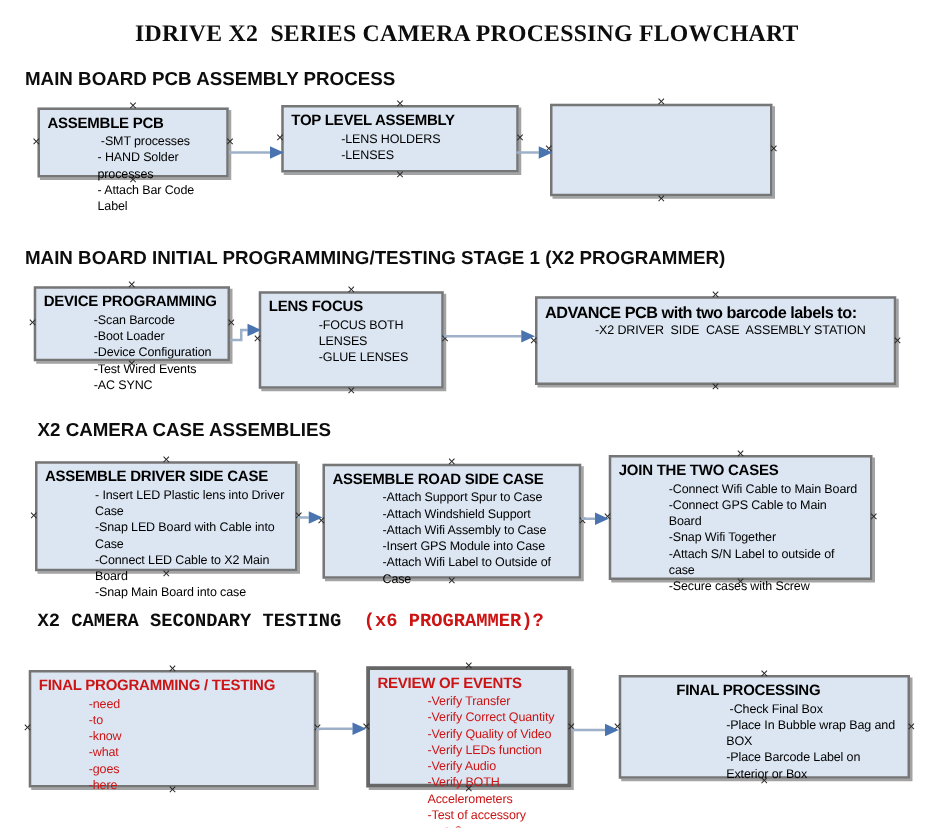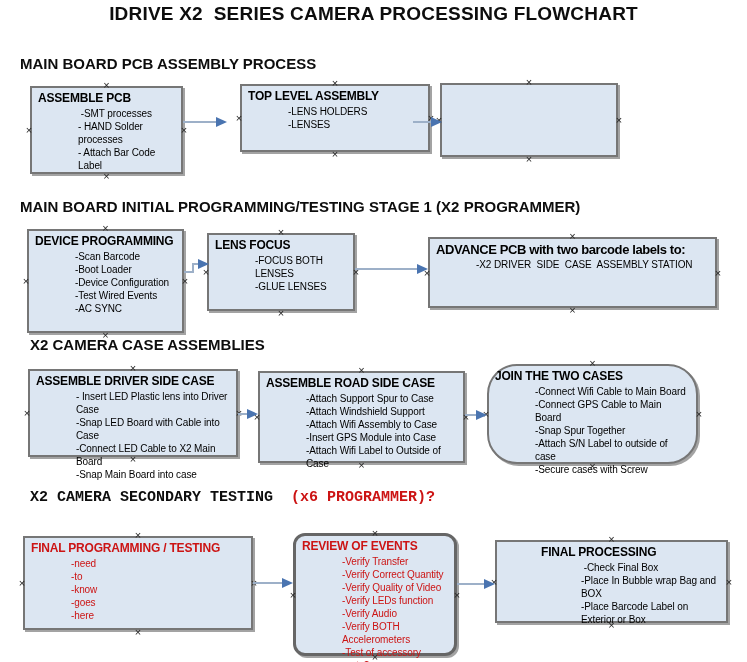--- a/index.html
+++ b/index.html
@@ -1,22 +1,22 @@
 <!DOCTYPE html>
 <html style="--c-box_fill: #dce6f2; --c-box_border: #767676; --c-arrow_line: #9db0c8; --c-arrow_head: #4a74b0; --c-red: #cc1414; --c-handle: #262626;"><head>
 <meta charset="utf-8">
 <style>
   html,body { margin:0; padding:0; }
   body {
     width:747px; height:662px; position:relative; background:#ffffff;
     font-family:"Liberation Sans", sans-serif; overflow:hidden;
   }
   .title {
-    position:absolute; top:3px; left:0; width:747px; text-align:center;
-    font-size:19px; font-weight:bold; color:#0d0d0d; white-space:pre; letter-spacing:.2px;
+    position:absolute; top:17px; left:0; width:747px; text-align:center;
+    font-size:19px; font-weight:bold; color:#0d0d0d; white-space:pre; letter-spacing:.2px;font-family:Liberation Serif, serif;
   }
   .shead {
     position:absolute; font-size:15px; font-weight:bold; color:#0d0d0d; white-space:pre;
   }
   .shead .red { color:var(--c-red,#cc1414); }
   .bx {
     position:absolute; box-sizing:border-box;
     background:var(--c-box_fill,#dce6f2);
     border:2px solid var(--c-box_border,#767676);
     box-shadow:2px 2px 0 #a3a3a3;
@@ -46,49 +46,49 @@
 </head>
 <body>
 
 <div class="title">IDRIVE X2  SERIES CAMERA PROCESSING FLOWCHART</div>
 
 <div class="shead" style="left:20px; top:55px;"><span>MAIN BOARD PCB ASSEMBLY PROCESS</span></div>
 <div class="shead" style="left:20px; top:198px;"><span>MAIN BOARD INITIAL PROGRAMMING/TESTING STAGE 1 (X2 PROGRAMMER)</span></div>
 <div class="shead" style="left:30px; top:336px;"><span>X2 CAMERA CASE ASSEMBLIES</span></div>
 <div class="shead" style="left:30px; top:489px;font-family:Liberation Mono, monospace;"><span>X2 CAMERA SECONDARY TESTING  </span><span class="red">(x6 PROGRAMMER)?</span></div>
 
-<div class="bx" style="left:30px; top:86px; width:153px; height:88px;">
+<div class="bx" style="left:30px; top:86px; width:153px; height:56px;">
   <span class="hx t"></span>
     <span class="hx b"></span>
     <span class="hx l"></span>
     <span class="hx r"></span>
   <h3>ASSEMBLE PCB</h3>
   <div class="it"> -SMT processes</div>
   <div class="it">- HAND Solder processes</div>
   <div class="it">- Attach Bar Code Label</div>
 </div>
 
-<div class="bx" style="left:240px; top:84px; width:190px; height:68px;">
+<div class="bx" style="left:225px; top:84px; width:190px; height:54px;">
   <span class="hx t"></span>
     <span class="hx b"></span>
     <span class="hx l"></span>
     <span class="hx r"></span>
   <h3>TOP LEVEL ASSEMBLY</h3>
   <div class="it">-LENS HOLDERS</div>
   <div class="it">-LENSES</div>
 </div>
 
 <div class="bx" style="left:440px; top:83px; width:178px; height:74px;">
   <span class="hx t"></span>
     <span class="hx b"></span>
     <span class="hx l"></span>
     <span class="hx r"></span>
 </div>
 
-<div class="bx" style="left:27px; top:229px; width:157px; height:104px;">
+<div class="bx" style="left:27px; top:229px; width:157px; height:60px;">
   <span class="hx t"></span>
     <span class="hx b"></span>
     <span class="hx l"></span>
     <span class="hx r"></span>
   <h3>DEVICE PROGRAMMING</h3>
   <div class="it">-Scan Barcode</div>
   <div class="it">-Boot Loader</div>
   <div class="it">-Device Configuration</div>
   <div class="it">-Test Wired Events</div>
   <div class="it">-AC SYNC</div>
@@ -131,47 +131,48 @@
     <span class="hx l"></span>
     <span class="hx r"></span>
   <h3>ASSEMBLE ROAD SIDE CASE</h3>
   <div class="it">-Attach Support Spur to Case</div>
   <div class="it">-Attach Windshield Support</div>
   <div class="it">-Attach Wifi Assembly to Case</div>
   <div class="it">-Insert GPS Module into Case</div>
   <div class="it">-Attach Wifi Label to Outside of Case</div>
 </div>
 
-<div class="bx" style="left:487px; top:364px; width:211px; height:100px;border-radius:30px;">
+<div class="bx" style="left:487px; top:364px; width:211px; height:100px;">
   <span class="hx t"></span>
     <span class="hx b"></span>
     <span class="hx l"></span>
     <span class="hx r"></span>
   <h3>JOIN THE TWO CASES</h3>
   <div class="it">-Connect Wifi Cable to Main Board</div>
   <div class="it">-Connect GPS Cable to Main Board</div>
-  <div class="it">-Snap Spur Together</div>
+  <div class="it">-Snap Wifi Together</div>
   <div class="it">-Attach S/N Label to outside of case</div>
   <div class="it">-Secure cases with Screw</div>
 </div>
 
 <div class="bx red" style="left:23px; top:536px; width:230px; height:94px;">
   <span class="hx t"></span>
     <span class="hx b"></span>
     <span class="hx l"></span>
     <span class="hx r"></span>
   <h3>FINAL PROGRAMMING / TESTING</h3>
   <div class="it">-need</div>
   <div class="it">-to</div>
   <div class="it">-know</div>
+  <div class="it">-what</div>
   <div class="it">-goes</div>
   <div class="it">-here</div>
 </div>
 
-<div class="bx red thick" style="left:293px; top:533px; width:164px; height:123px;border-radius:12px;">
+<div class="bx red thick" style="left:293px; top:533px; width:164px; height:97px;">
   <span class="hx t"></span>
     <span class="hx b"></span>
     <span class="hx l"></span>
     <span class="hx r"></span>
   <h3>REVIEW OF EVENTS</h3>
   <div class="it">-Verify Transfer</div>
   <div class="it">-Verify Correct Quantity</div>
   <div class="it">-Verify Quality of Video</div>
   <div class="it">-Verify LEDs function</div>
   <div class="it">-Verify Audio</div>

